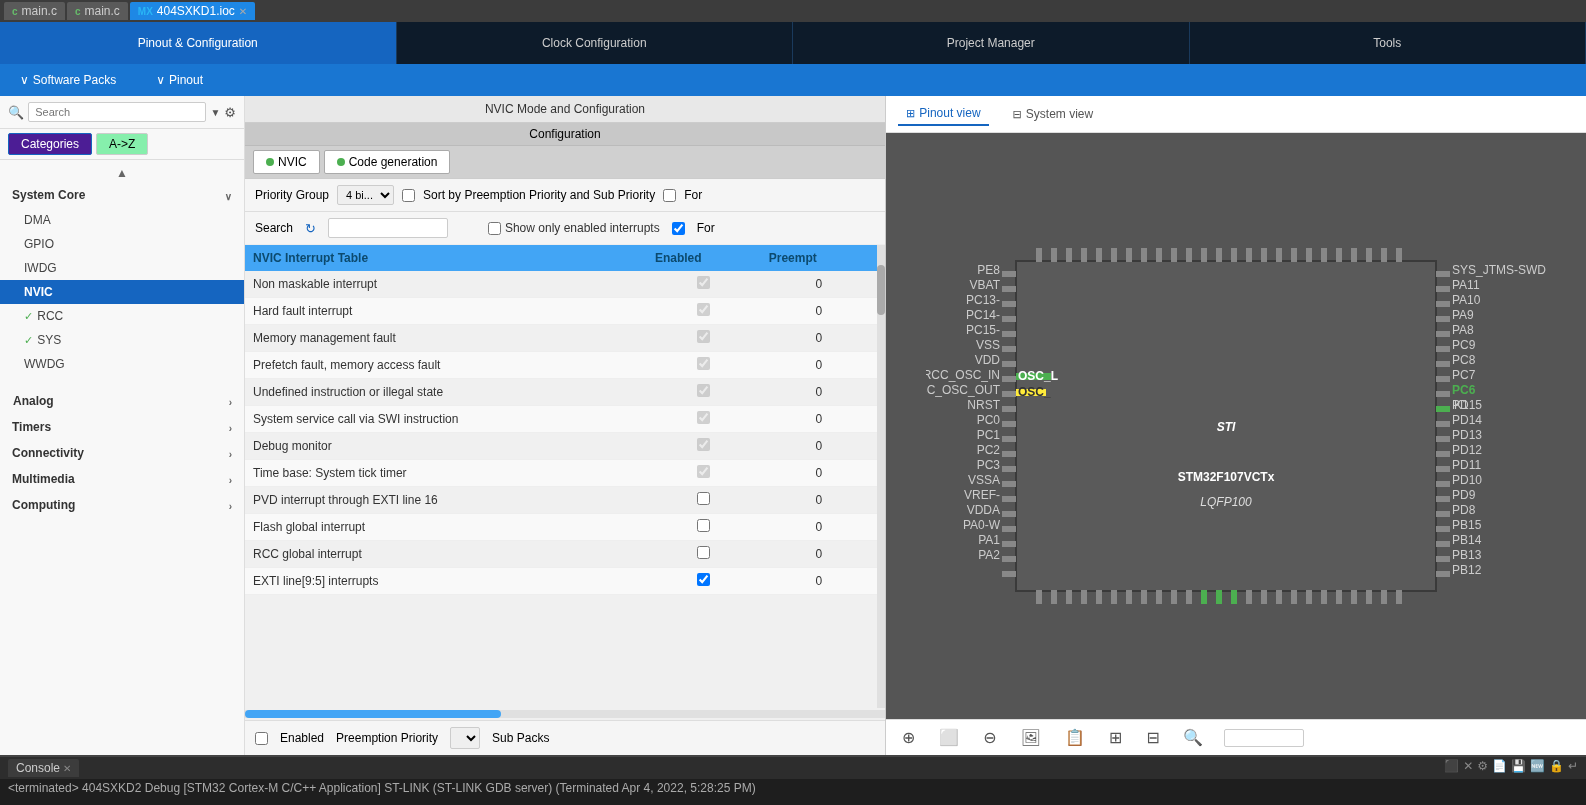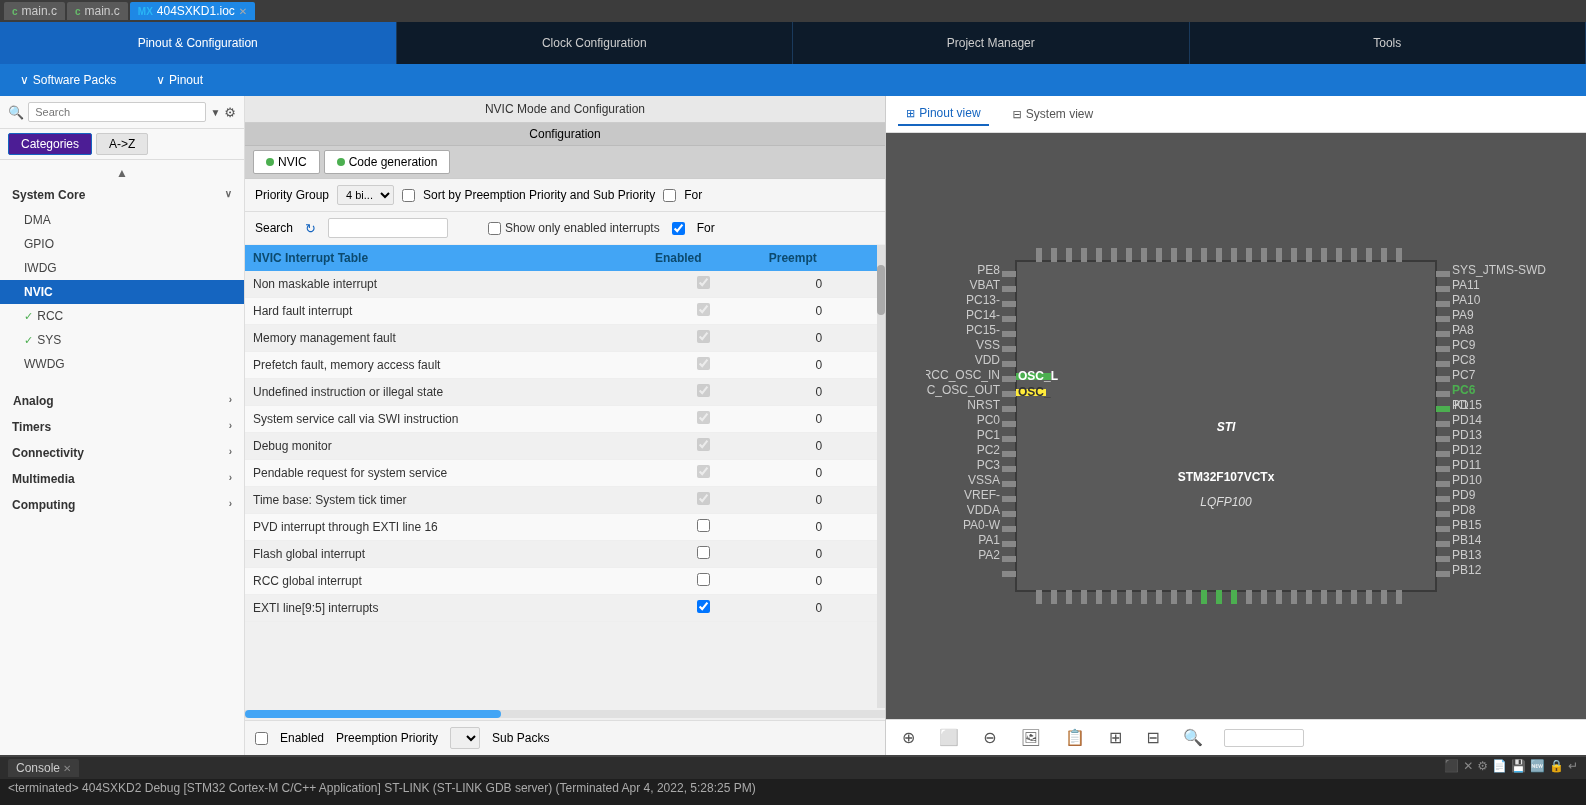--- a/index.html
+++ b/index.html
@@ -110,42 +110,42 @@
       border-bottom: 1px solid #ddd;
       padding: 4px 8px;
       gap: 4px;
     }
     .sidebar-tab {
       padding: 3px 12px;
       border: 1px solid #ccc;
       border-radius: 2px;
       cursor: pointer;
       font-size: 11px;
-      background: #e5e5e5;
+      background: #86efac;
     }
     .sidebar-tab.active {
       background: #4c1d95;
       color: white;
       border-color: #1565c0;
     }
     .sidebar-content {
       flex: 1;
       overflow-y: auto;
       padding: 4px 0;
     }
     .sidebar-scroll-up {
       display: flex;
       justify-content: center;
       padding: 2px;
       cursor: pointer;
       color: #666;
     }
     .category-item {
       display: flex;
-      align-items: flex-start;
+      align-items: flex-end;
       justify-content: space-between;
       padding: 6px 12px;
       cursor: pointer;
       font-size: 12px;
       font-weight: 600;
       color: #333;
     }
     .category-item .chevron { color: #666; font-size: 10px; }
     .sub-item {
       padding: 5px 24px;
@@ -587,25 +587,20 @@
                   <td><input type="checkbox" disabled="" checked="" style=""></td>
                   <td>0</td>
                 </tr>
                 <tr>
                   <td>System service call via SWI instruction</td>
                   <td><input type="checkbox" disabled="" checked="" style=""></td>
                   <td>0</td>
                 </tr>
                 <tr>
                   <td>Debug monitor</td>
-                  <td><input type="checkbox" disabled="" checked="" style=""></td>
-                  <td>0</td>
-                </tr>
-                <tr>
-                  <td>Pendable request for system service</td>
                   <td><input type="checkbox" disabled="" checked="" style=""></td>
                   <td>0</td>
                 </tr>
                 <tr>
                   <td>Time base: System tick timer</td>
                   <td><input type="checkbox" disabled="" checked="" style=""></td>
                   <td>0</td>
                 </tr>
                 <tr>
                   <td>PVD interrupt through EXTI line 16</td>

